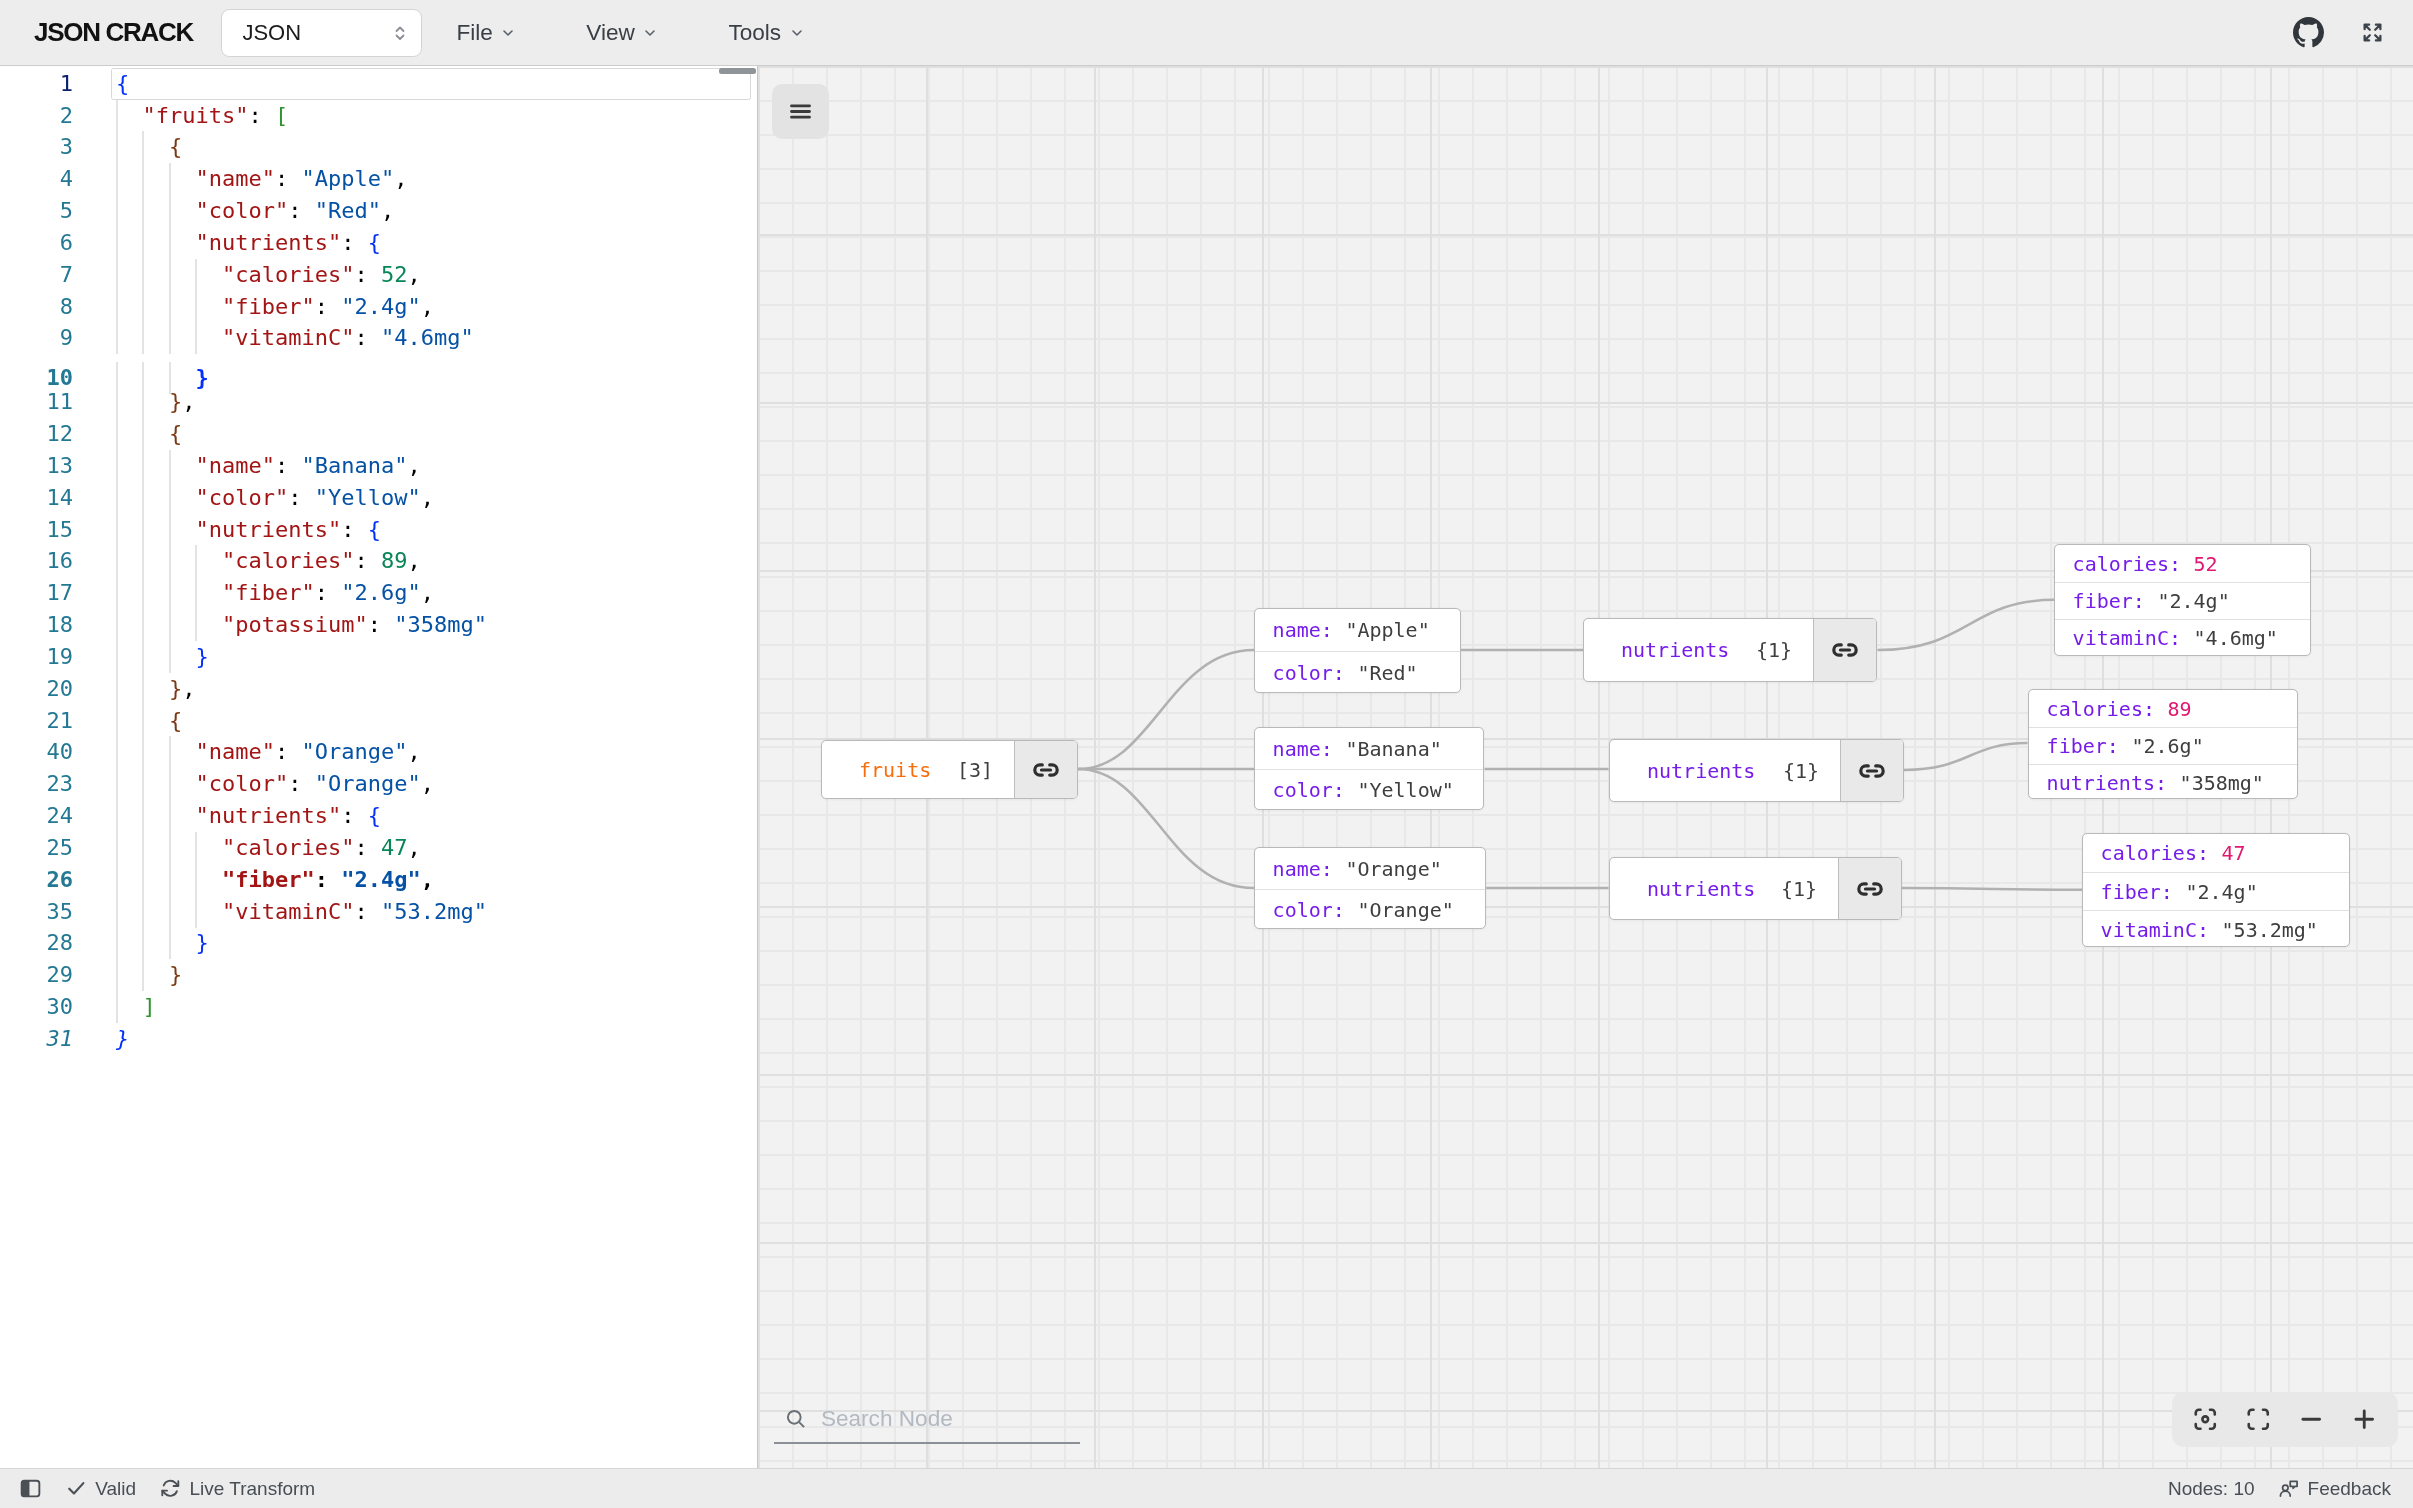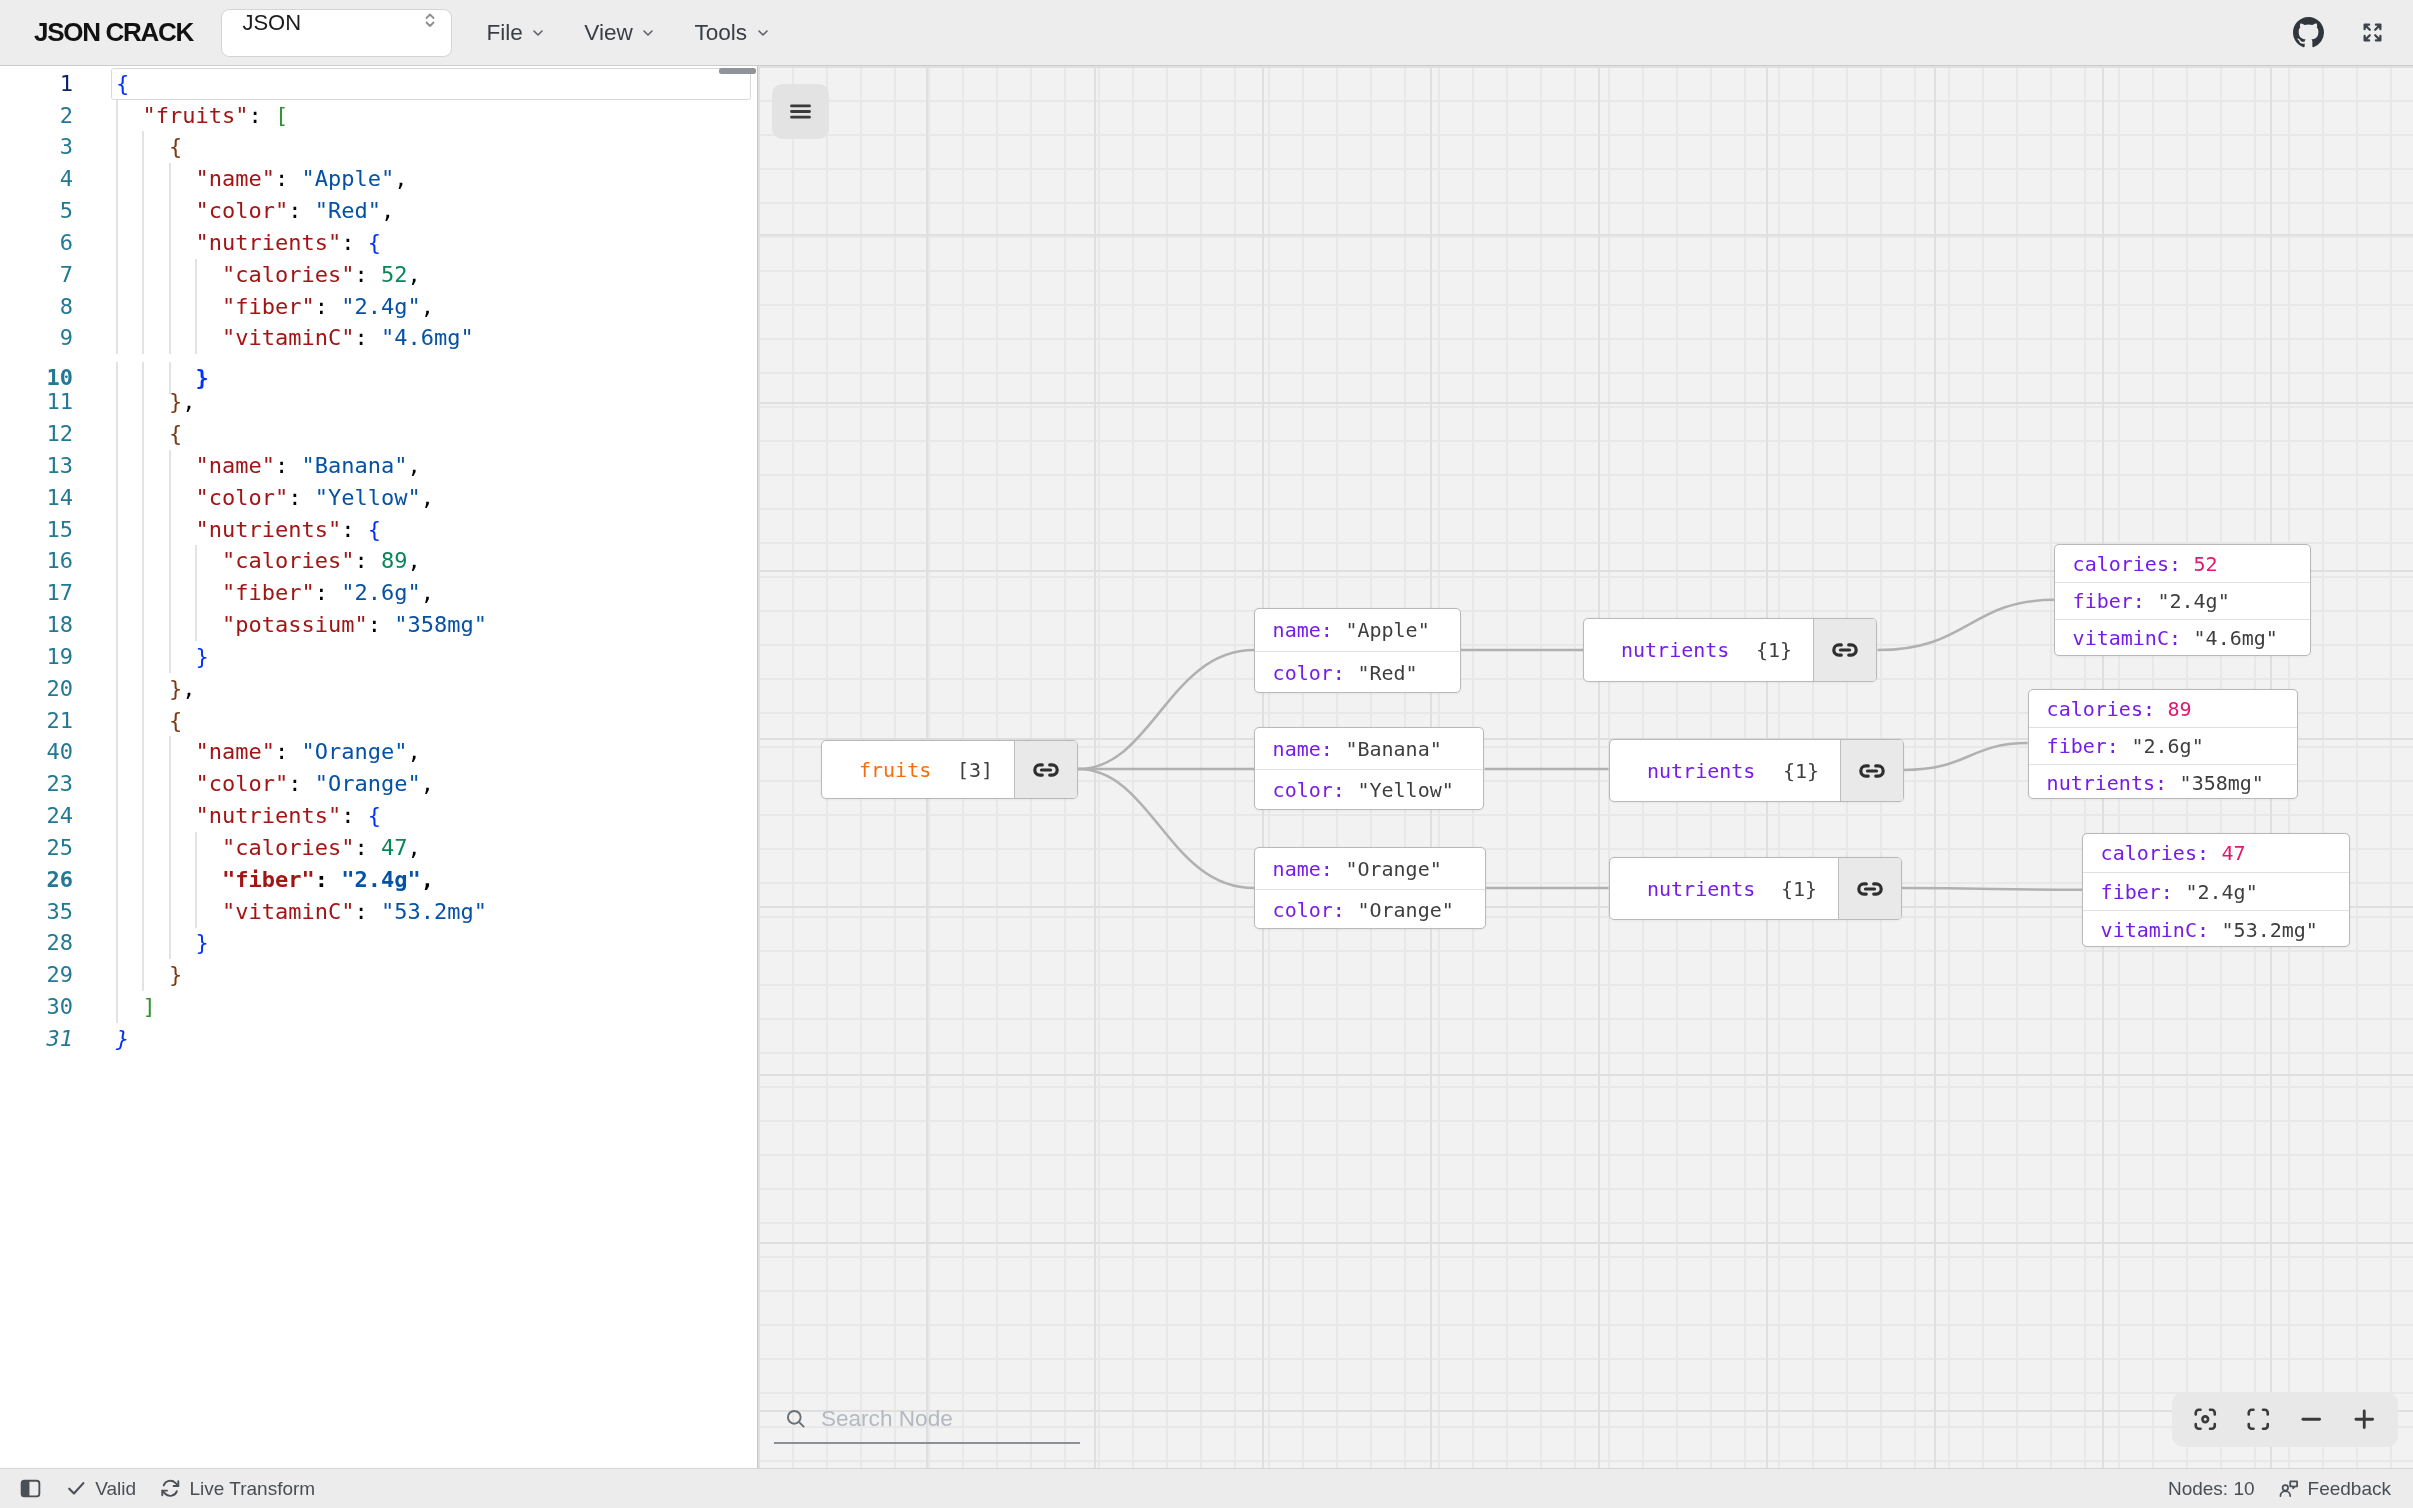--- a/index.html
+++ b/index.html
@@ -4,25 +4,25 @@
 <style>
   * { margin:0; padding:0; box-sizing:border-box; }
   html,body { width:2413px; height:1508px; overflow:hidden; background:#fff;
               font-family:"Liberation Sans", sans-serif; }
 
   
   .header { height:66px; background:#ededed; border-bottom:1.7px solid #cccccc;
             display:flex; align-items:center; position:relative; }
   .logo { margin-left:34px; font-size:26px; font-weight:900; letter-spacing:-1.3px;
           color:#121212; white-space:nowrap; }
-  .fmt-select { margin-left:28.5px; width:231px; height:48px; background:#fff;
+  .fmt-select { margin-left:28.5px; width:201px; height:48px; background:#fff;
                 border:1.7px solid #d3d3d3; border-radius:8.4px; display:flex;
-                align-items:flex-start; padding:0 11.7px 0 20px; cursor:pointer; }
+                align-items:center; padding:0 11.7px 0 20px; cursor:pointer; }
   .fmt-select .val { font-size:22px; color:#1b1b1b; flex:1; }
-  .menu-row { display:flex; margin-left:15px; }
+  .menu-row { display:flex; margin-left:15px;gap:32px; }
   .menu-item { display:flex; align-items:center; gap:7.5px; padding:0 19px;
                font-size:22.6px; color:#3a3f45; cursor:pointer; height:66px; }
   .hdr-right { margin-left:auto; display:flex; align-items:center; gap:35px;
                margin-right:27px; }
   .icon-btn { display:flex; align-items:center; justify-content:center; cursor:pointer; }
 
   
   .main { display:flex; height:1402px; }
 
   

